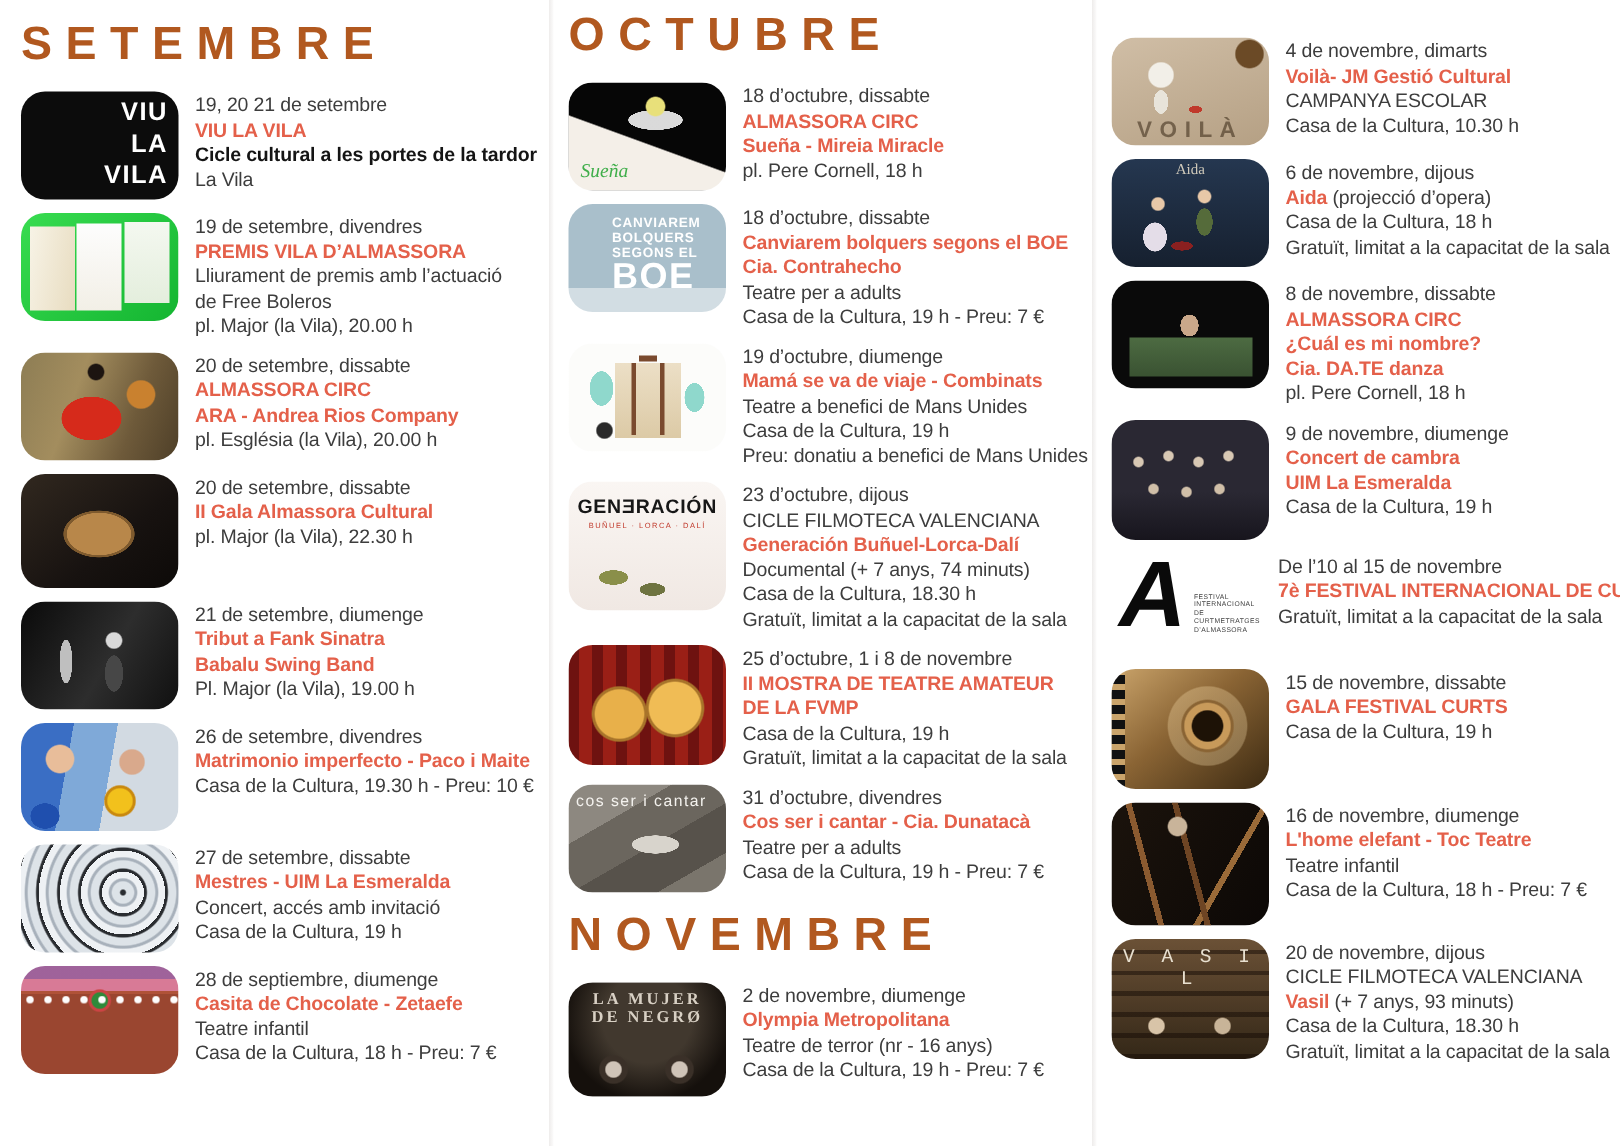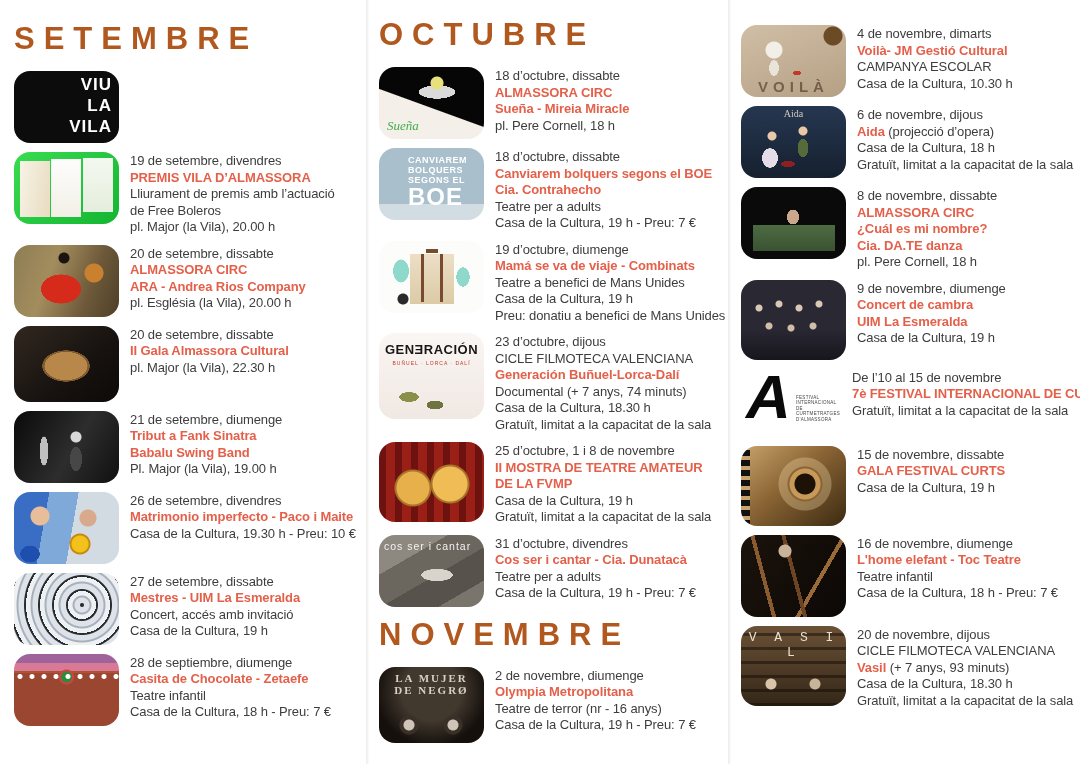--- a/index.html
+++ b/index.html
@@ -1,22 +1,22 @@
 <!DOCTYPE html>
 <html><head>
 <meta charset="utf-8">
 <style>
   html,body{margin:0;padding:0;background:#ffffff;}
   body{font-family:"Liberation Sans","DejaVu Sans",sans-serif;}
   .page{position:relative;width:1080px;height:764px;background:#ffffff;overflow:hidden;}
   .divider{position:absolute;top:0;bottom:0;width:3px;background:linear-gradient(to right,rgba(90,70,60,.10),rgba(90,70,60,.02));}
   .div-1{left:366px;} .div-2{left:728px;}
   .col{position:absolute;top:0;bottom:0;box-sizing:border-box;}
-  .col-1{left:14px;width:346px;padding-top:20px;}
-  .col-2{left:379px;width:342px;padding-top:16px;}
+  .col-1{left:14px;width:346px;padding-top:10px;}
+  .col-2{left:379px;width:342px;padding-top:4px;}
   .col-3{left:741px;width:332px;padding-top:25px;}
   .month-header{font-size:31px;line-height:37px;font-weight:800;letter-spacing:9px;color:#b1581f;margin:0 0 14px 0;white-space:nowrap;}
   .month-header.mid{margin-top:8px;}
   .event{display:flex;gap:11px;margin-bottom:9px;align-items:flex-start;}
   .lines{padding-top:1px;min-width:0;}
   .line{font-size:13px;line-height:16.5px;letter-spacing:-0.1px;color:#3d3d3d;white-space:nowrap;}
   .s-date,.s-plain,.s-caps{color:#3d3d3d;font-weight:400;}
   .s-title{color:#e4604a;font-weight:700;}
   .s-bold{color:#141414;font-weight:700;}
   
@@ -155,20 +155,26 @@
   <div class="divider div-1"></div>
   <div class="divider div-2"></div>
   <div class="col col-1" id="col-0">
       <div class="month-header">SETEMBRE</div>
       <div class="event">
         <div class="thumb t-viu-la-vila">
           <span class="tt">VIU
 LA
 VILA</span>
         </div>
+        <div class="lines">
+          <div class="line"><span class="s-date">19, 20 21 de setembre</span></div>
+          <div class="line"><span class="s-title">VIU LA VILA</span></div>
+          <div class="line"><span class="s-bold">Cicle cultural a les portes de la tardor</span></div>
+          <div class="line"><span class="s-plain">La Vila</span></div>
+        </div>
       </div>
       <div class="event">
         <div class="thumb t-premis"></div>
         <div class="lines">
           <div class="line"><span class="s-date">19 de setembre, divendres</span></div>
           <div class="line"><span class="s-title">PREMIS VILA D’ALMASSORA</span></div>
           <div class="line"><span class="s-plain">Lliurament de premis amb l’actuació</span></div>
           <div class="line"><span class="s-plain">de Free Boleros</span></div>
           <div class="line"><span class="s-plain">pl. Major (la Vila), 20.00 h</span></div>
         </div>

